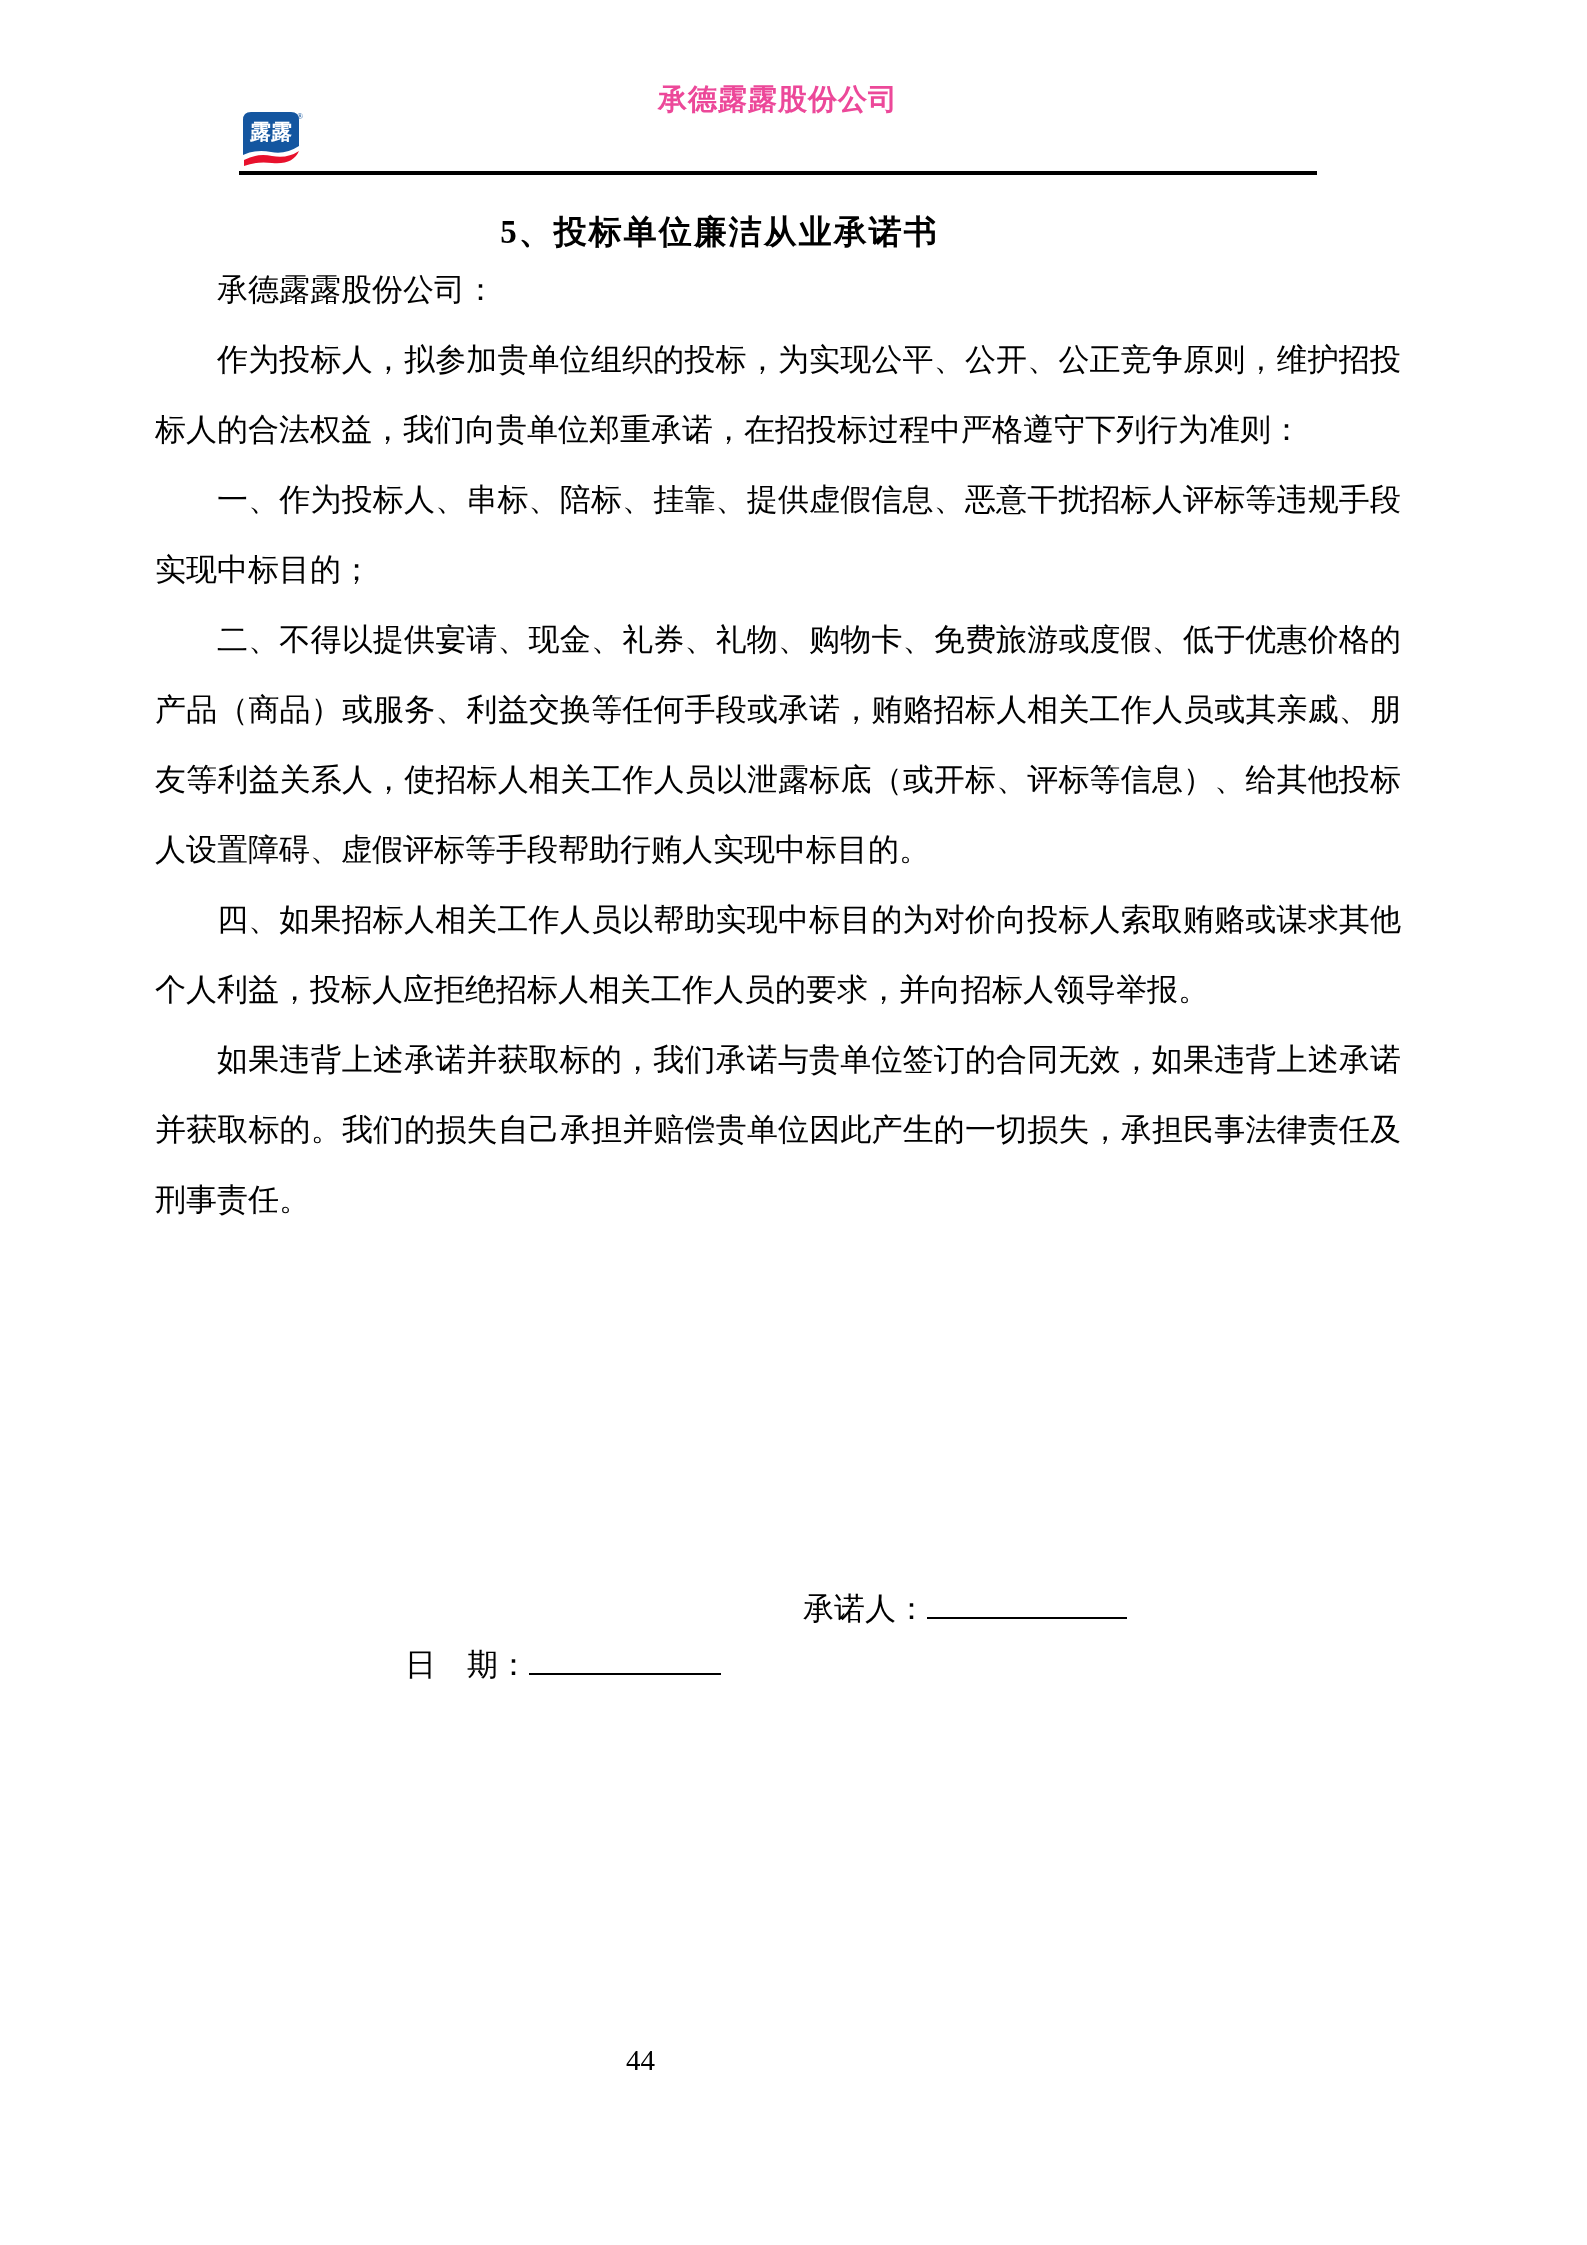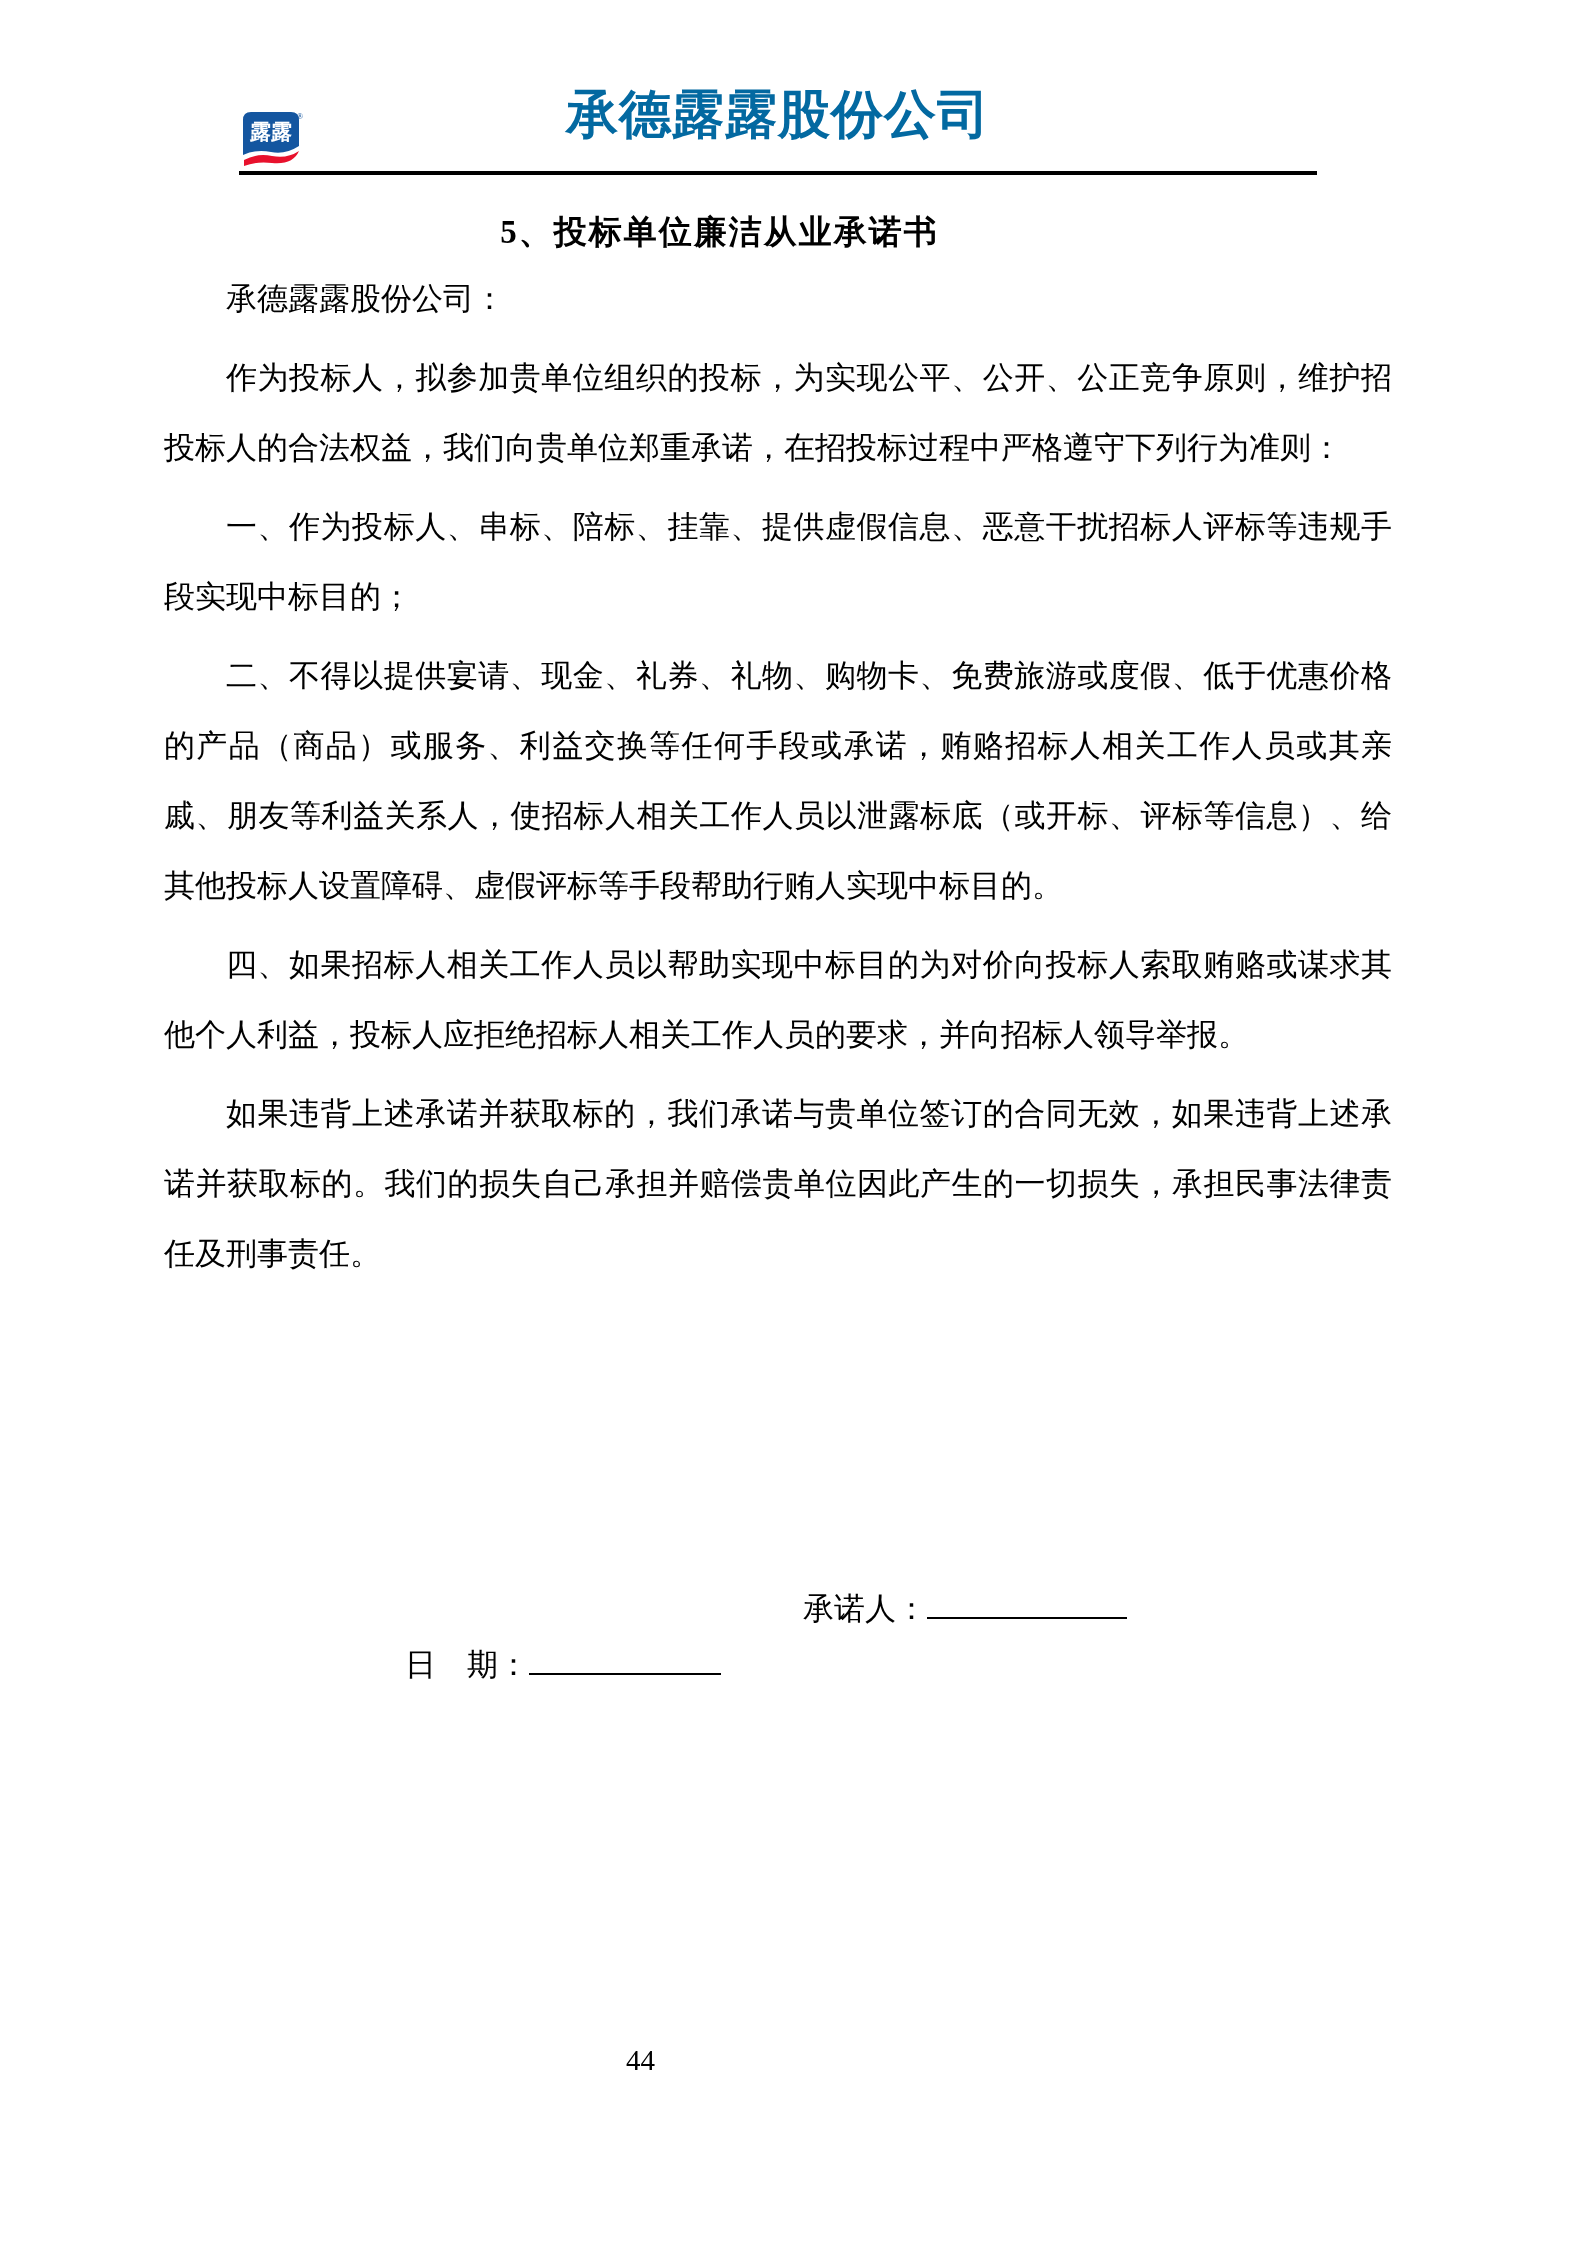--- a/index.html
+++ b/index.html
@@ -22,23 +22,23 @@
     height: 66px;
   }
   .company-name {
     position: absolute;
     left: 239px;
     top: 80px;
     width: 1078px;
     text-align: center;
     font-family: "Liberation Sans", sans-serif;
     font-weight: bold;
-    font-size: 52px;
+    font-size: 29px;
     letter-spacing: 1px;
-    color: #0369a1;
+    color: #ec4899;
     white-space: nowrap;
   }
   .header-rule {
     position: absolute;
     left: 239px;
     top: 171px;
     width: 1078px;
     height: 4px;
     background: #000000;
   }
@@ -59,21 +59,21 @@
   .body-text {
     position: absolute;
     left: 155px;
     top: 255px;
     width: 1246px;
     font-size: 31px;
     line-height: 70px;
     text-align: justify;
   }
   .body-text p {
-    margin: 9px;
+    margin: 0;
     padding: 0;
     text-indent: 2em;
   }
 
   
   .sig-row {
     position: absolute;
     font-size: 31px;
     white-space: nowrap;
   }

